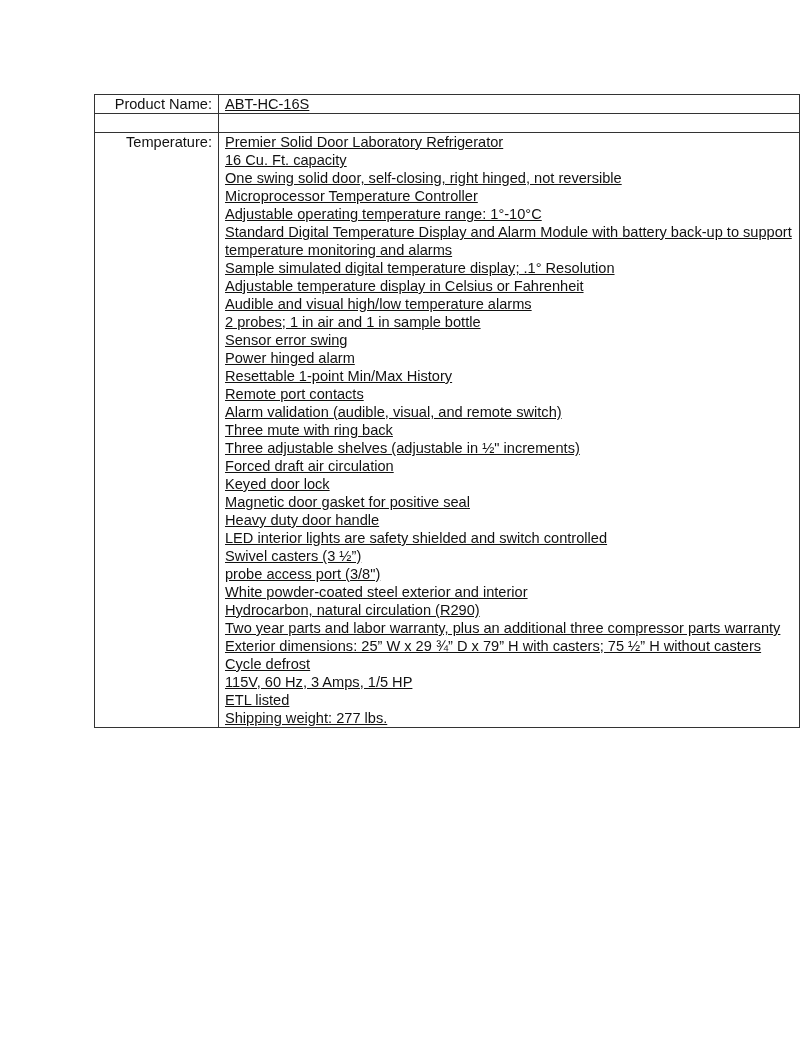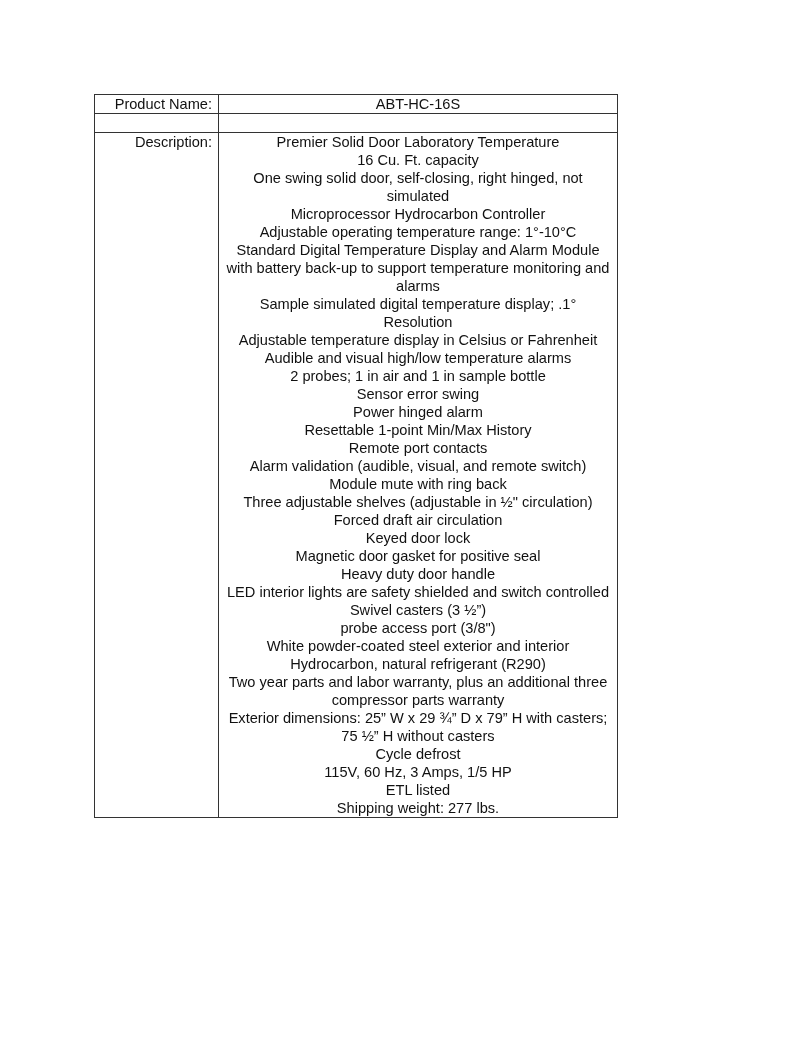--- a/index.html
+++ b/index.html
@@ -11,38 +11,39 @@
       width: 802px;
       height: 1037px;
       position: relative;
       font-family: "Liberation Sans", sans-serif;
       color: #111111;
     }
     .spec-table {
       position: absolute;
       left: 94px;
       top: 94px;
-      width: 524px;
+      width: 706px;
       border-collapse: collapse;
       border: 1px solid #333333;
       font-size: 14.6px;
       line-height: 18px;
     }
     .spec-table td {
       border: 1px solid #333333;
       padding: 0 6px;
       vertical-align: top;
     }
     .label-cell {
       width: 111px;
       text-align: right;
       white-space: nowrap;
     }
     .value-cell {
-      text-align: center;
+      text-align: left;
+      text-decoration: underline;
     }
     .empty-row td {
       height: 18px;
     }
     .desc-line {
       display: block;
     }
   </style>
 </head>
 <body>
@@ -51,48 +52,48 @@
   <tbody>
     <tr>
       <td class="label-cell">Product Name:</td>
       <td class="value-cell">ABT-HC-16S</td>
     </tr>
     <tr class="empty-row">
       <td class="label-cell"></td>
       <td class="value-cell"></td>
     </tr>
     <tr>
-      <td class="label-cell">Description:</td>
+      <td class="label-cell">Temperature:</td>
       <td class="value-cell">
-        <span class="desc-line">Premier Solid Door Laboratory Temperature</span>
+        <span class="desc-line">Premier Solid Door Laboratory Refrigerator</span>
         <span class="desc-line">16 Cu. Ft. capacity</span>
-        <span class="desc-line">One swing solid door, self-closing, right hinged, not simulated</span>
-        <span class="desc-line">Microprocessor Hydrocarbon Controller</span>
+        <span class="desc-line">One swing solid door, self-closing, right hinged, not reversible</span>
+        <span class="desc-line">Microprocessor Temperature Controller</span>
         <span class="desc-line">Adjustable operating temperature range: 1°-10°C</span>
         <span class="desc-line">Standard Digital Temperature Display and Alarm Module with battery back-up to support temperature monitoring and alarms</span>
         <span class="desc-line">Sample simulated digital temperature display; .1° Resolution</span>
         <span class="desc-line">Adjustable temperature display in Celsius or Fahrenheit</span>
         <span class="desc-line">Audible and visual high/low temperature alarms</span>
         <span class="desc-line">2 probes; 1 in air and 1 in sample bottle</span>
         <span class="desc-line">Sensor error swing</span>
         <span class="desc-line">Power hinged alarm</span>
         <span class="desc-line">Resettable 1-point Min/Max History</span>
         <span class="desc-line">Remote port contacts</span>
         <span class="desc-line">Alarm validation (audible, visual, and remote switch)</span>
-        <span class="desc-line">Module mute with ring back</span>
-        <span class="desc-line">Three adjustable shelves (adjustable in ½" circulation)</span>
+        <span class="desc-line">Three mute with ring back</span>
+        <span class="desc-line">Three adjustable shelves (adjustable in ½" increments)</span>
         <span class="desc-line">Forced draft air circulation</span>
         <span class="desc-line">Keyed door lock</span>
         <span class="desc-line">Magnetic door gasket for positive seal</span>
         <span class="desc-line">Heavy duty door handle</span>
         <span class="desc-line">LED interior lights are safety shielded and switch controlled</span>
         <span class="desc-line">Swivel casters (3 ½”)</span>
         <span class="desc-line">probe access port (3/8")</span>
         <span class="desc-line">White powder-coated steel exterior and interior</span>
-        <span class="desc-line">Hydrocarbon, natural refrigerant (R290)</span>
+        <span class="desc-line">Hydrocarbon, natural circulation (R290)</span>
         <span class="desc-line">Two year parts and labor warranty, plus an additional three compressor parts warranty</span>
         <span class="desc-line">Exterior dimensions: 25” W x 29 ¾” D x 79” H with casters; 75 ½” H without casters</span>
         <span class="desc-line">Cycle defrost</span>
         <span class="desc-line">115V, 60 Hz, 3 Amps, 1/5 HP</span>
         <span class="desc-line">ETL listed</span>
         <span class="desc-line">Shipping weight: 277 lbs.</span>
       </td>
     </tr>
   </tbody>
 </table>

